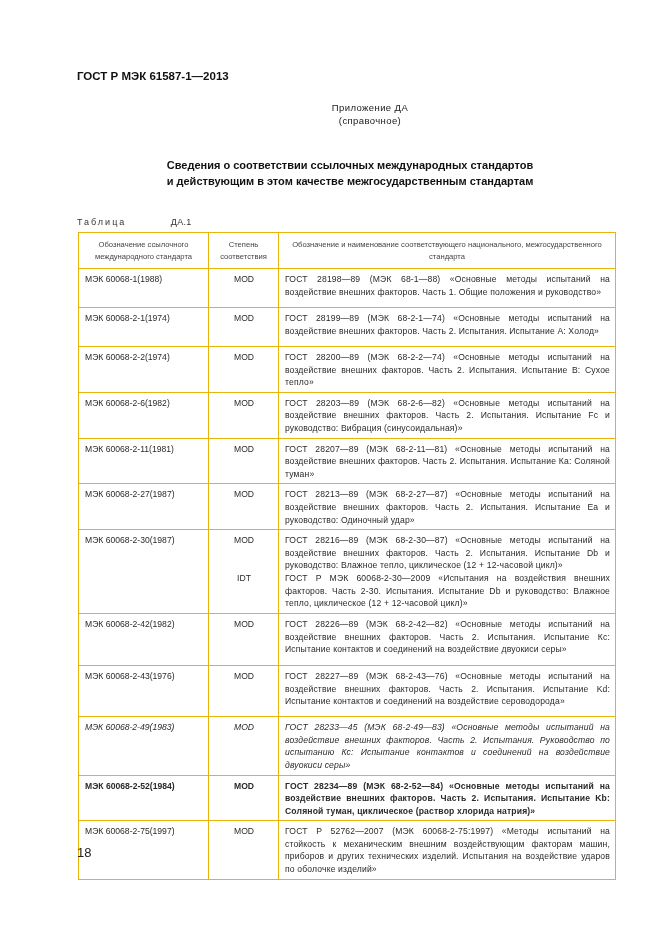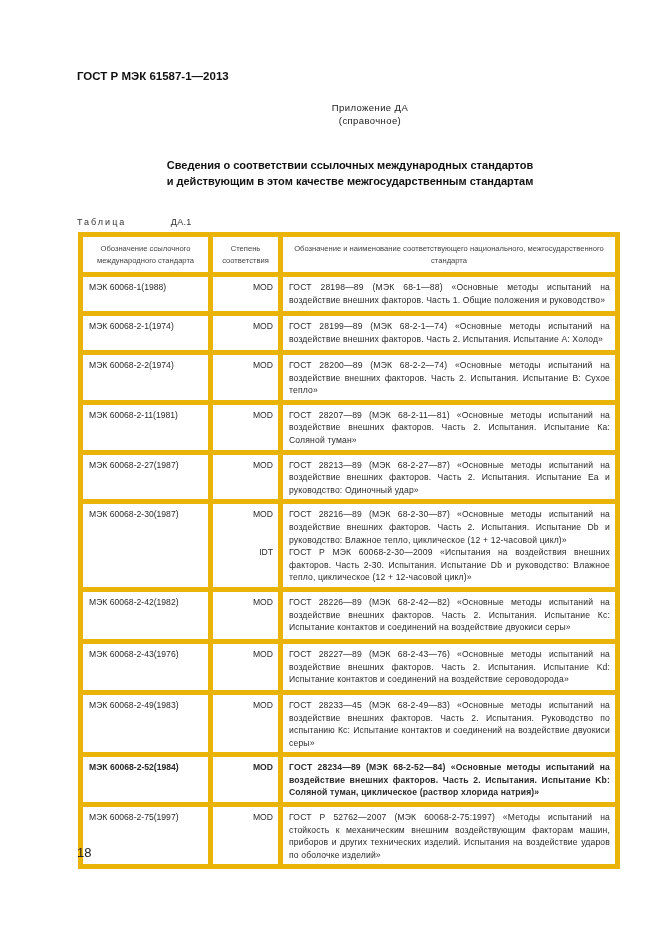--- a/index.html
+++ b/index.html
@@ -25,32 +25,32 @@
     position: absolute; left: 77px; top: 217px;
     font-size: 9px; color: #333; letter-spacing: 2px;
   }
   .caption-num { letter-spacing: 0.3px; margin-left: 40px; }
   table.std {
     position: absolute; left: 78px; top: 232px;
     width: 537px; border-collapse: collapse; table-layout: fixed;
     font-size: 8.6px; color: #2a2a2a;
   }
   table.std td, table.std th {
-    border: 5px solid #eab308; vertical-align: top; padding: 4px 5px 3px 6px;
+    border: 1px solid #eab308; vertical-align: top; padding: 4px 5px 3px 6px;
     line-height: 12.6px;
   }
   table.std th {
     font-weight: normal; text-align: center; font-size: 7.6px; color: #444;
     line-height: 12px; padding: 5px 4px 4px 4px; vertical-align: middle;
     height: 26px;
   }
   col.c1 { width: 130px; }
   col.c2 { width: 70px; }
   col.c3 { width: 337px; }
-  td.deg { text-align: right; }
+  td.deg { text-align: center; }
   td.nat { text-align: justify; letter-spacing: 0.15px; }
   .deg-item { display: block; }
   .deg-spacer { display: block; height: 25px; }
   .nat-item { display: block; }
   .page-num {
     position: absolute; left: 77px; top: 845px; font-size: 13px; color: #222;
   }
 </style>
 </head>
 <body>
@@ -106,20 +106,29 @@
       </tr>
       <tr style="height: 41px;">
         <td>МЭК 60068-2-2(1974)</td>
         <td class="deg">
           <span class="deg-item">MOD</span>
         </td>
         <td class="nat">
           <span class="nat-item">ГОСТ 28200—89 (МЭК 68-2-2—74) «Основные методы испытаний на воздействие внешних факторов. Часть 2. Испытания. Испытание В: Сухое тепло»</span>
         </td>
       </tr>
+      <tr style="height: 41px;">
+        <td>МЭК 60068-2-6(1982)</td>
+        <td class="deg">
+          <span class="deg-item">MOD</span>
+        </td>
+        <td class="nat">
+          <span class="nat-item">ГОСТ 28203—89 (МЭК 68-2-6—82) «Основные методы испытаний на воздействие внешних факторов. Часть 2. Испытания. Испытание Fc и руководство: Вибрация (синусоидальная)»</span>
+        </td>
+      </tr>
       <tr style="height: 40px;">
         <td>МЭК 60068-2-11(1981)</td>
         <td class="deg">
           <span class="deg-item">MOD</span>
         </td>
         <td class="nat">
           <span class="nat-item">ГОСТ 28207—89 (МЭК 68-2-11—81) «Основные методы испытаний на воздействие внешних факторов. Часть 2. Испытания. Испытание Ка: Соляной туман»</span>
         </td>
       </tr>
       <tr style="height: 40px;">
@@ -154,21 +163,21 @@
       </tr>
       <tr style="height: 51px;">
         <td>МЭК 60068-2-43(1976)</td>
         <td class="deg">
           <span class="deg-item">MOD</span>
         </td>
         <td class="nat">
           <span class="nat-item">ГОСТ 28227—89 (МЭК 68-2-43—76) «Основные методы испытаний на воздействие внешних факторов. Часть 2. Испытания. Испытание Kd: Испытание контактов и соединений на воздействие сероводорода»</span>
         </td>
       </tr>
-      <tr style="height: 50px;">
+      <tr style="height: 50px; font-style: italic;">
         <td>МЭК 60068-2-49(1983)</td>
         <td class="deg">
           <span class="deg-item">MOD</span>
         </td>
         <td class="nat">
           <span class="nat-item">ГОСТ 28233—45 (МЭК 68-2-49—83) «Основные методы испытаний на воздействие внешних факторов. Часть 2. Испытания. Руководство по испытанию Кс: Испытание контактов и соединений на воздействие двуокиси серы»</span>
         </td>
       </tr>
       <tr style="height: 40px; font-weight: bold;">
         <td>МЭК 60068-2-52(1984)</td>

